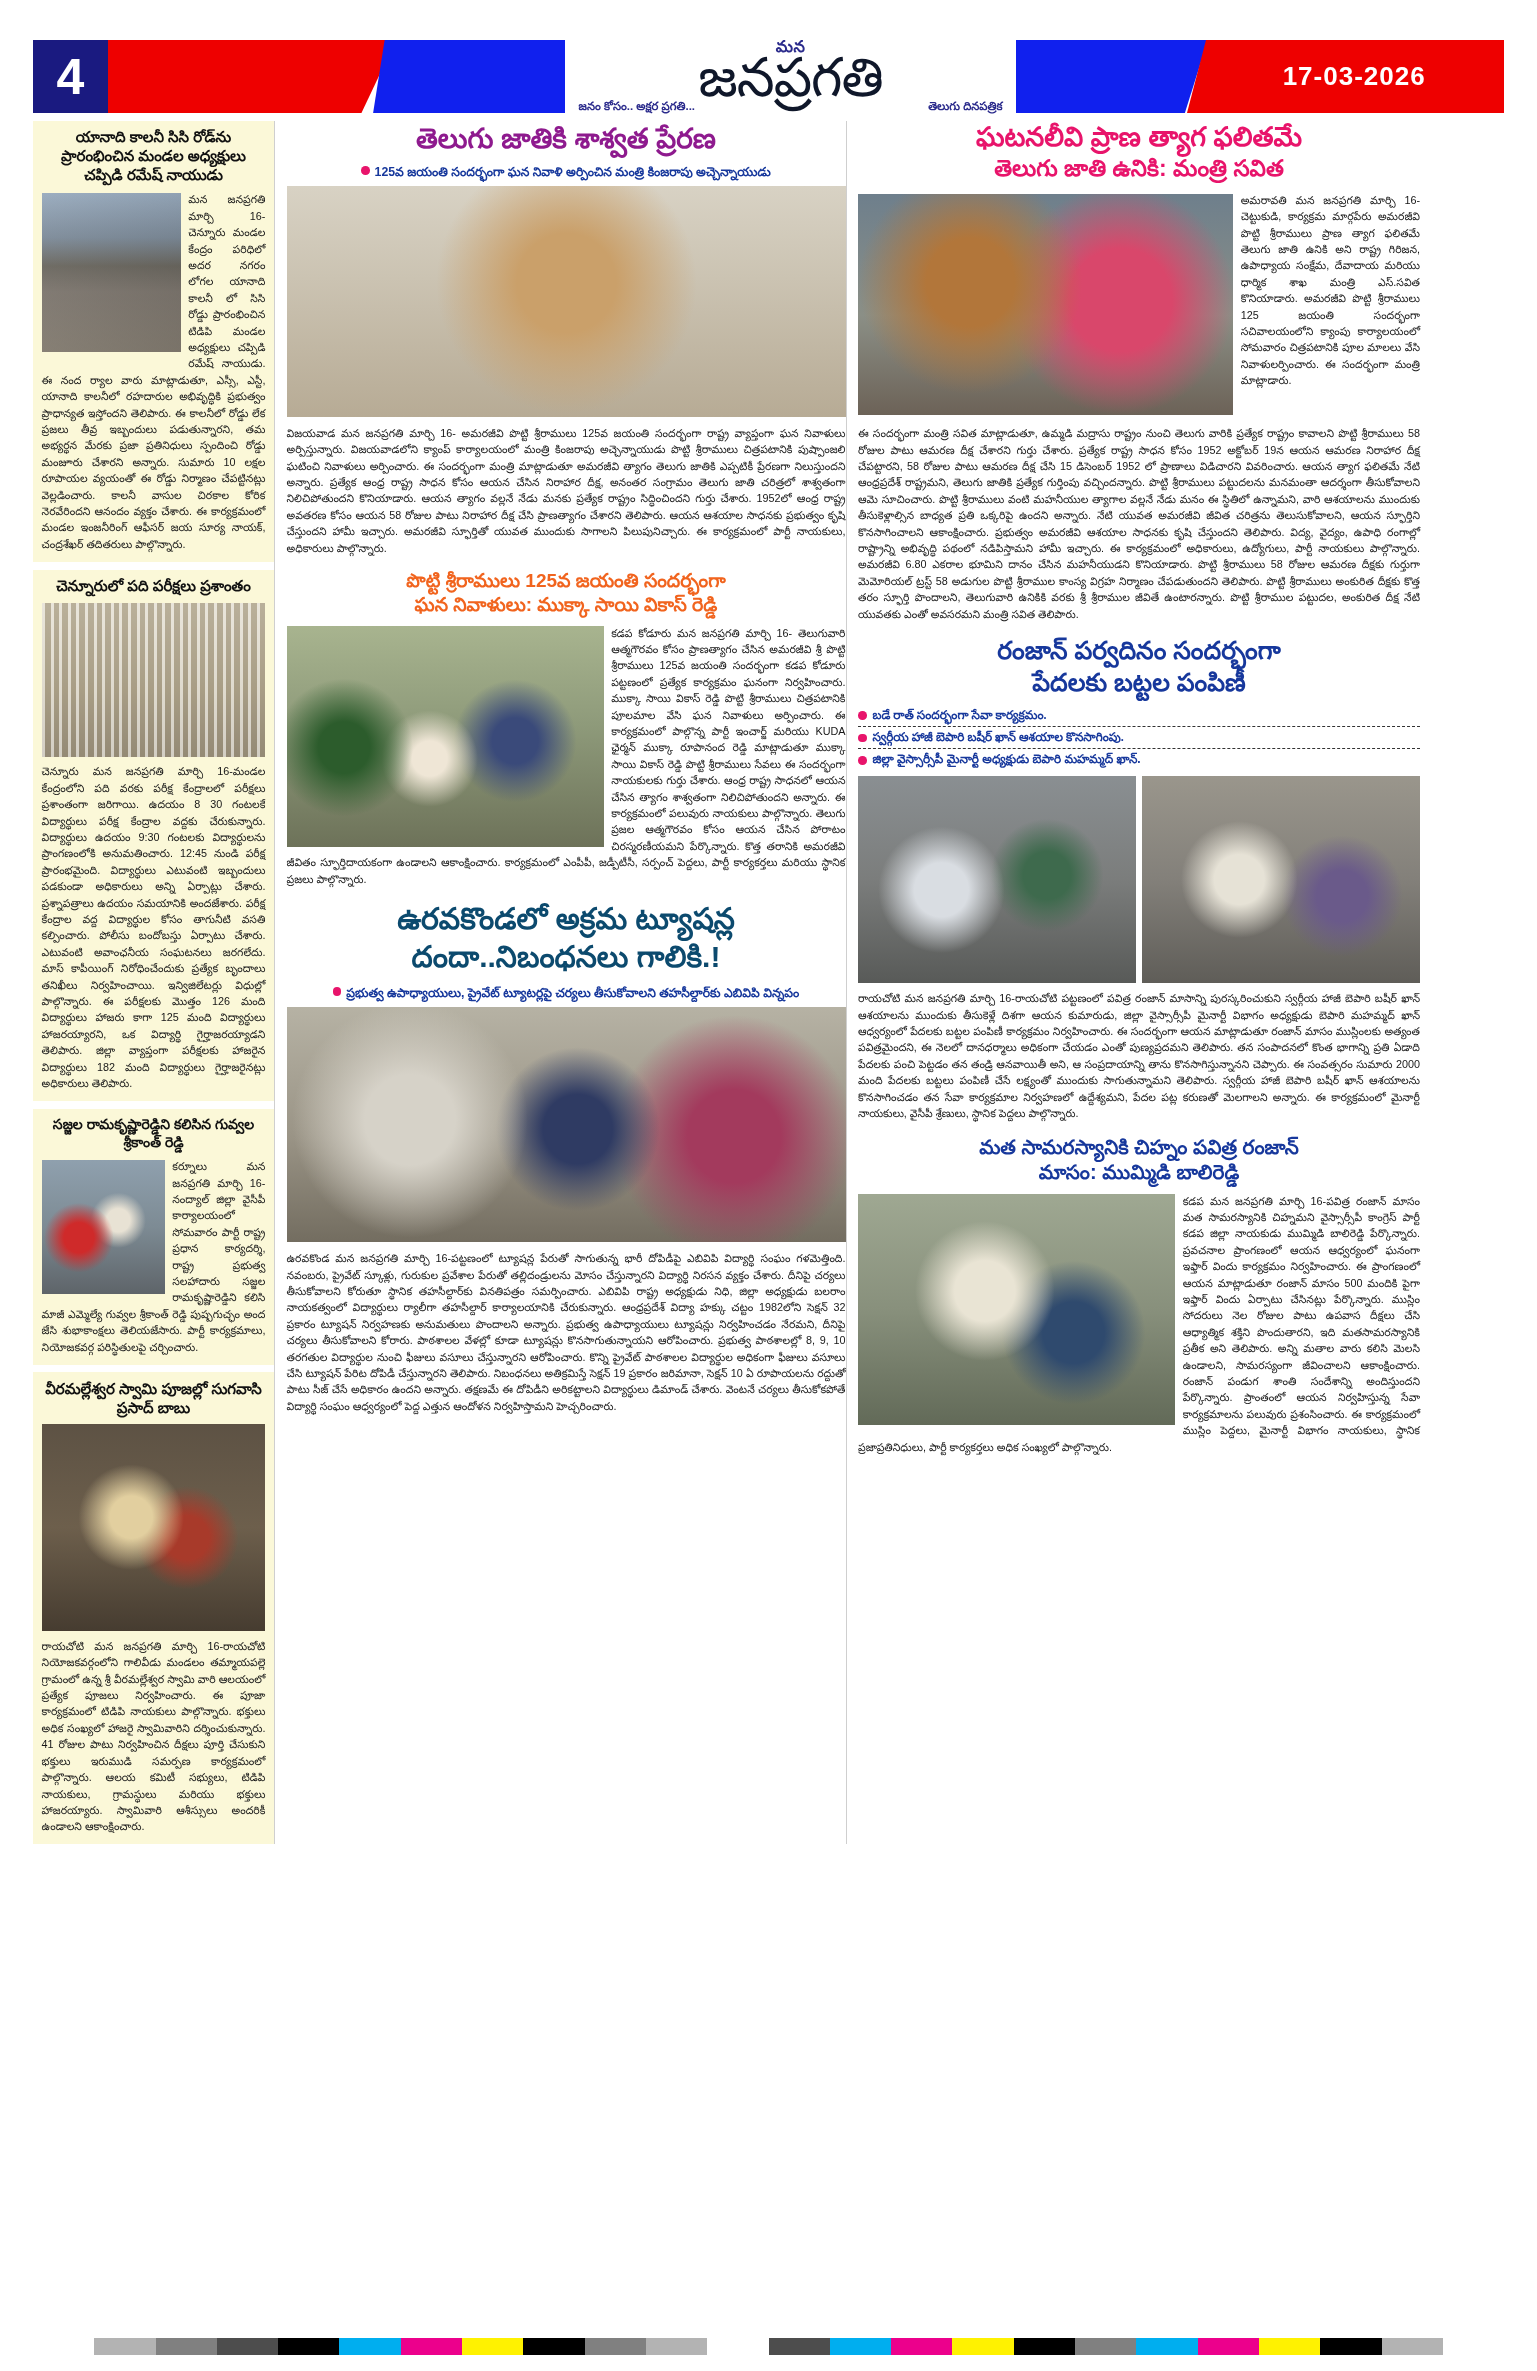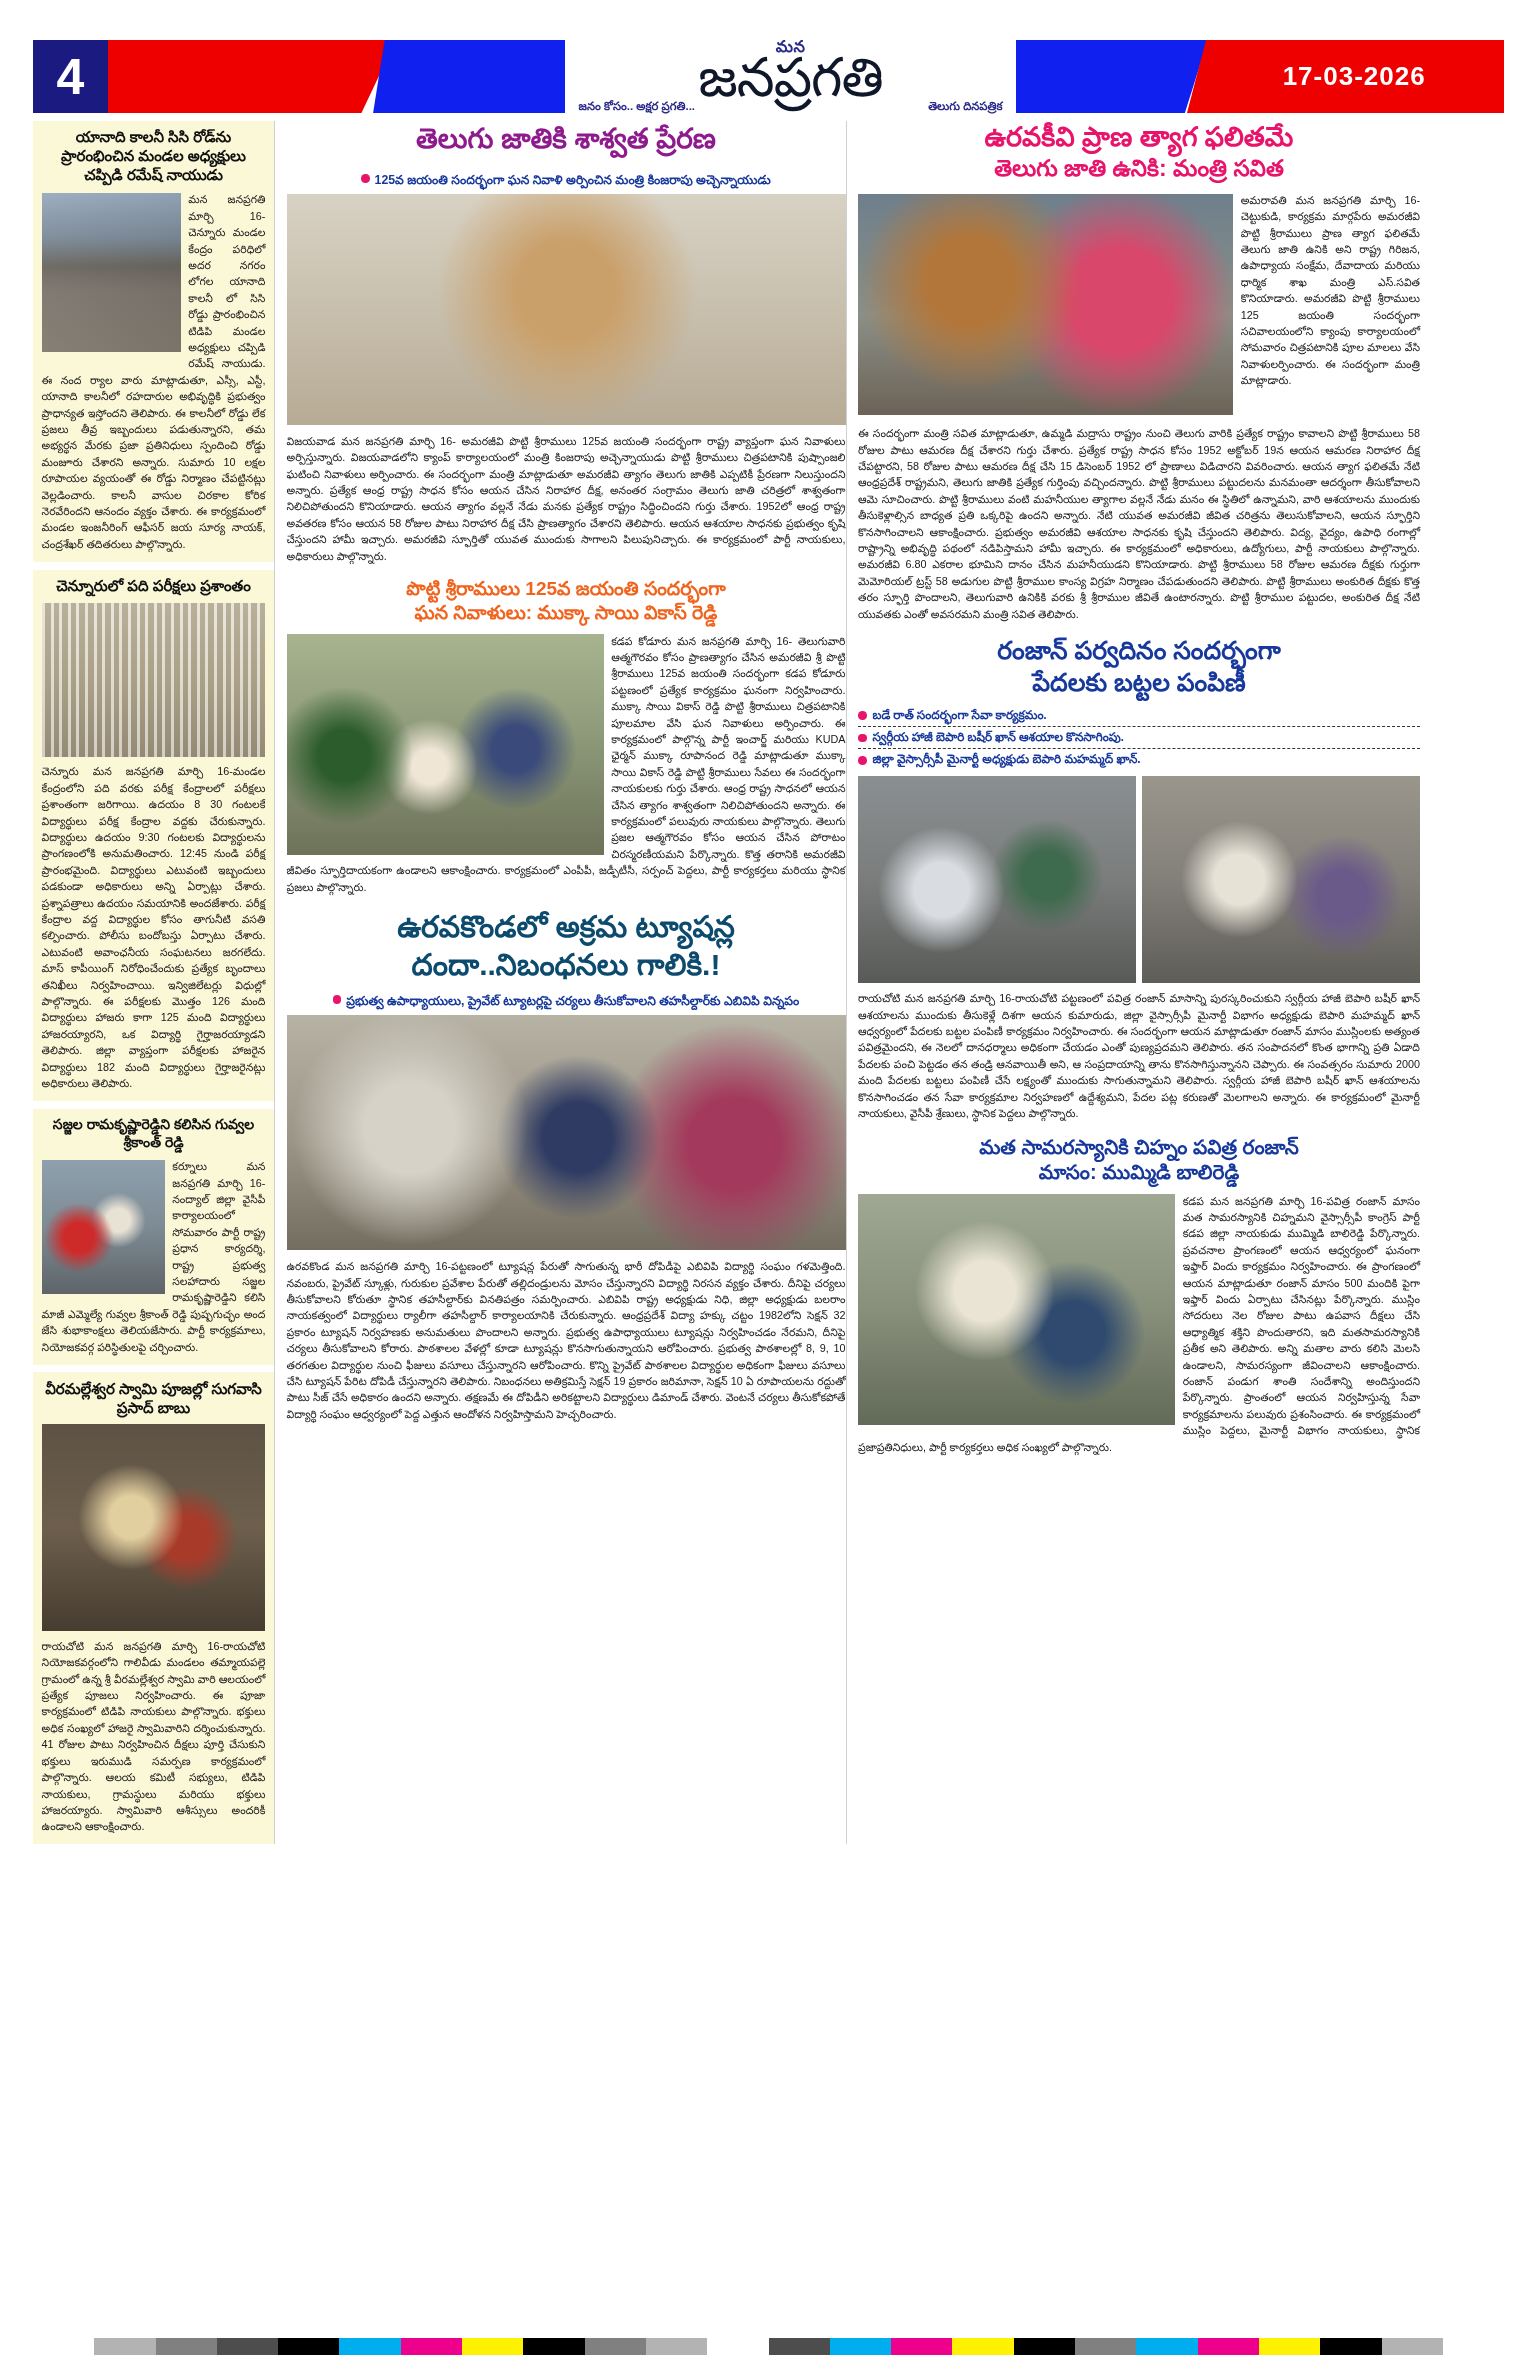--- a/index.html
+++ b/index.html
@@ -348,21 +348,21 @@
       </div>
 
     </div>
 
     <div class="vrule"></div>
 
     <div class="col">
 
       <div>
         <div class="headline hl-purple" style="font-size:28px;">తెలుగు జాతికి శాశ్వత ప్రేరణ</div>
-        <div class="bullet-center" style="margin-top:16px;">
+        <div class="bullet-center" style="margin-top:8px;">
           <span class="dot-inline"></span><span>125వ జయంతి సందర్భంగా ఘన నివాళి అర్పించిన మంత్రి కింజరాపు అచ్చెన్నాయుడు</span>
         </div>
         <div class="photo ph-bust" style="height:231px;margin-top:5.8px;"></div>
         <div class="body-text" style="margin-top:7.7px;">విజయవాడ మన జనప్రగతి మార్చి 16- అమరజీవి పొట్టి శ్రీరాములు 125వ జయంతి సందర్భంగా రాష్ట్ర వ్యాప్తంగా ఘన నివాళులు అర్పిస్తున్నారు. విజయవాడలోని క్యాంప్ కార్యాలయంలో మంత్రి కింజరాపు అచ్చెన్నాయుడు పొట్టి శ్రీరాములు చిత్రపటానికి పుష్పాంజలి ఘటించి నివాళులు అర్పించారు. ఈ సందర్భంగా మంత్రి మాట్లాడుతూ అమరజీవి త్యాగం తెలుగు జాతికి ఎప్పటికీ ప్రేరణగా నిలుస్తుందని అన్నారు. ప్రత్యేక ఆంధ్ర రాష్ట్ర సాధన కోసం ఆయన చేసిన నిరాహార దీక్ష, అనంతర సంగ్రామం తెలుగు జాతి చరిత్రలో శాశ్వతంగా నిలిచిపోతుందని కొనియాడారు. ఆయన త్యాగం వల్లనే నేడు మనకు ప్రత్యేక రాష్ట్రం సిద్ధించిందని గుర్తు చేశారు. 1952లో ఆంధ్ర రాష్ట్ర అవతరణ కోసం ఆయన 58 రోజుల పాటు నిరాహార దీక్ష చేసి ప్రాణత్యాగం చేశారని తెలిపారు. ఆయన ఆశయాల సాధనకు ప్రభుత్వం కృషి చేస్తుందని హామీ ఇచ్చారు. అమరజీవి స్ఫూర్తితో యువత ముందుకు సాగాలని పిలుపునిచ్చారు. ఈ కార్యక్రమంలో పార్టీ నాయకులు, అధికారులు పాల్గొన్నారు.</div>
       </div>
 
       <div class="spacer-md"></div>
 
       <div>
         <div class="headline hl-orange" style="font-size:19px;">పొట్టి శ్రీరాములు 125వ జయంతి సందర్భంగా</div>
@@ -387,21 +387,21 @@
         <div class="body-text" style="margin-top:7.7px;">ఉరవకొండ మన జనప్రగతి మార్చి 16-పట్టణంలో ట్యూషన్ల పేరుతో సాగుతున్న భారీ దోపిడీపై ఎబివిపి విద్యార్థి సంఘం గళమెత్తింది. నవంబరు, ప్రైవేట్ స్కూళ్లు, గురుకుల ప్రవేశాల పేరుతో తల్లిదండ్రులను మోసం చేస్తున్నారని విద్యార్థి నిరసన వ్యక్తం చేశారు. దీనిపై చర్యలు తీసుకోవాలని కోరుతూ స్థానిక తహసీల్దార్‌కు వినతిపత్రం సమర్పించారు. ఎబివిపి రాష్ట్ర అధ్యక్షుడు నిధి, జిల్లా అధ్యక్షుడు బలరాం నాయకత్వంలో విద్యార్థులు ర్యాలీగా తహసీల్దార్ కార్యాలయానికి చేరుకున్నారు. ఆంధ్రప్రదేశ్ విద్యా హక్కు చట్టం 1982లోని సెక్షన్ 32 ప్రకారం ట్యూషన్ నిర్వహణకు అనుమతులు పొందాలని అన్నారు. ప్రభుత్వ ఉపాధ్యాయులు ట్యూషన్లు నిర్వహించడం నేరమని, దీనిపై చర్యలు తీసుకోవాలని కోరారు. పాఠశాలల వేళల్లో కూడా ట్యూషన్లు కొనసాగుతున్నాయని ఆరోపించారు. ప్రభుత్వ పాఠశాలల్లో 8, 9, 10 తరగతుల విద్యార్థుల నుంచి ఫీజులు వసూలు చేస్తున్నారని ఆరోపించారు. కొన్ని ప్రైవేట్ పాఠశాలల విద్యార్థుల అధికంగా ఫీజులు వసూలు చేసి ట్యూషన్ పేరిట దోపిడీ చేస్తున్నారని తెలిపారు. నిబంధనలు అతిక్రమిస్తే సెక్షన్ 19 ప్రకారం జరిమానా, సెక్షన్ 10 ఏ రూపాయలను రద్దుతో పాటు సీజ్ చేసే అధికారం ఉందని అన్నారు. తక్షణమే ఈ దోపిడీని అరికట్టాలని విద్యార్థులు డిమాండ్ చేశారు. వెంటనే చర్యలు తీసుకోకపోతే విద్యార్థి సంఘం ఆధ్వర్యంలో పెద్ద ఎత్తున ఆందోళన నిర్వహిస్తామని హెచ్చరించారు.</div>
       </div>
 
     </div>
 
     <div class="vrule"></div>
 
     <div class="col">
 
       <div>
-        <div class="headline hl-pink" style="font-size:27px;">ఉరవకీవి ప్రాణ త్యాగ ఫలితమే</div>
+        <div class="headline hl-pink" style="font-size:27px;">ఘటనలీవి ప్రాణ త్యాగ ఫలితమే</div>
         <div class="headline hl-pink" style="font-size:23px;">తెలుగు జాతి ఉనికి: మంత్రి సవిత</div>
         <div class="clearfix" style="margin-top:8.6px;">
           <div class="wrap-photo-left">
             <div class="photo ph-minister" style="width:375px;height:221px;"></div>
           </div>
           <div class="body-text">అమరావతి మన జనప్రగతి మార్చి 16- చెట్టుకుడి, కార్యక్రమ మార్గపేరు అమరజీవి పొట్టి శ్రీరాములు ప్రాణ త్యాగ ఫలితమే తెలుగు జాతి ఉనికి అని రాష్ట్ర గిరిజన, ఉపాధ్యాయ సంక్షేమ, దేవాదాయ మరియు ధార్మిక శాఖ మంత్రి ఎస్.సవిత కొనియాడారు. అమరజీవి పొట్టి శ్రీరాములు 125 జయంతి సందర్భంగా సచివాలయంలోని క్యాంపు కార్యాలయంలో సోమవారం చిత్రపటానికి పూల మాలలు వేసి నివాళులర్పించారు. ఈ సందర్భంగా మంత్రి మాట్లాడారు.</div>
         </div>
         <div class="body-text" style="margin-top:6.7px;">ఈ సందర్భంగా మంత్రి సవిత మాట్లాడుతూ, ఉమ్మడి మద్రాసు రాష్ట్రం నుంచి తెలుగు వారికి ప్రత్యేక రాష్ట్రం కావాలని పొట్టి శ్రీరాములు 58 రోజుల పాటు ఆమరణ దీక్ష చేశారని గుర్తు చేశారు. ప్రత్యేక రాష్ట్ర సాధన కోసం 1952 అక్టోబర్ 19న ఆయన ఆమరణ నిరాహార దీక్ష చేపట్టారని, 58 రోజుల పాటు ఆమరణ దీక్ష చేసి 15 డిసెంబర్ 1952 లో ప్రాణాలు విడిచారని వివరించారు. ఆయన త్యాగ ఫలితమే నేటి ఆంధ్రప్రదేశ్ రాష్ట్రమని, తెలుగు జాతికి ప్రత్యేక గుర్తింపు వచ్చిందన్నారు. పొట్టి శ్రీరాములు పట్టుదలను మనమంతా ఆదర్శంగా తీసుకోవాలని ఆమె సూచించారు. పొట్టి శ్రీరాములు వంటి మహనీయుల త్యాగాల వల్లనే నేడు మనం ఈ స్థితిలో ఉన్నామని, వారి ఆశయాలను ముందుకు తీసుకెళ్లాల్సిన బాధ్యత ప్రతి ఒక్కరిపై ఉందని అన్నారు. నేటి యువత అమరజీవి జీవిత చరిత్రను తెలుసుకోవాలని, ఆయన స్ఫూర్తిని కొనసాగించాలని ఆకాంక్షించారు. ప్రభుత్వం అమరజీవి ఆశయాల సాధనకు కృషి చేస్తుందని తెలిపారు. విద్య, వైద్యం, ఉపాధి రంగాల్లో రాష్ట్రాన్ని అభివృద్ధి పథంలో నడిపిస్తామని హామీ ఇచ్చారు. ఈ కార్యక్రమంలో అధికారులు, ఉద్యోగులు, పార్టీ నాయకులు పాల్గొన్నారు. అమరజీవి 6.80 ఎకరాల భూమిని దానం చేసిన మహనీయుడని కొనియాడారు. పొట్టి శ్రీరాములు 58 రోజుల ఆమరణ దీక్షకు గుర్తుగా మెమోరియల్ ట్రస్ట్ 58 అడుగుల పొట్టి శ్రీరాముల కాంస్య విగ్రహ నిర్మాణం చేపడుతుందని తెలిపారు. పొట్టి శ్రీరాములు అంకురిత దీక్షకు కొత్త తరం స్ఫూర్తి పొందాలని, తెలుగువారి ఉనికికి వరకు శ్రీ శ్రీరాముల జీవితే ఉంటారన్నారు. పొట్టి శ్రీరాముల పట్టుదల, అంకురిత దీక్ష నేటి యువతకు ఎంతో అవసరమని మంత్రి సవిత తెలిపారు.</div>
       </div>
 

